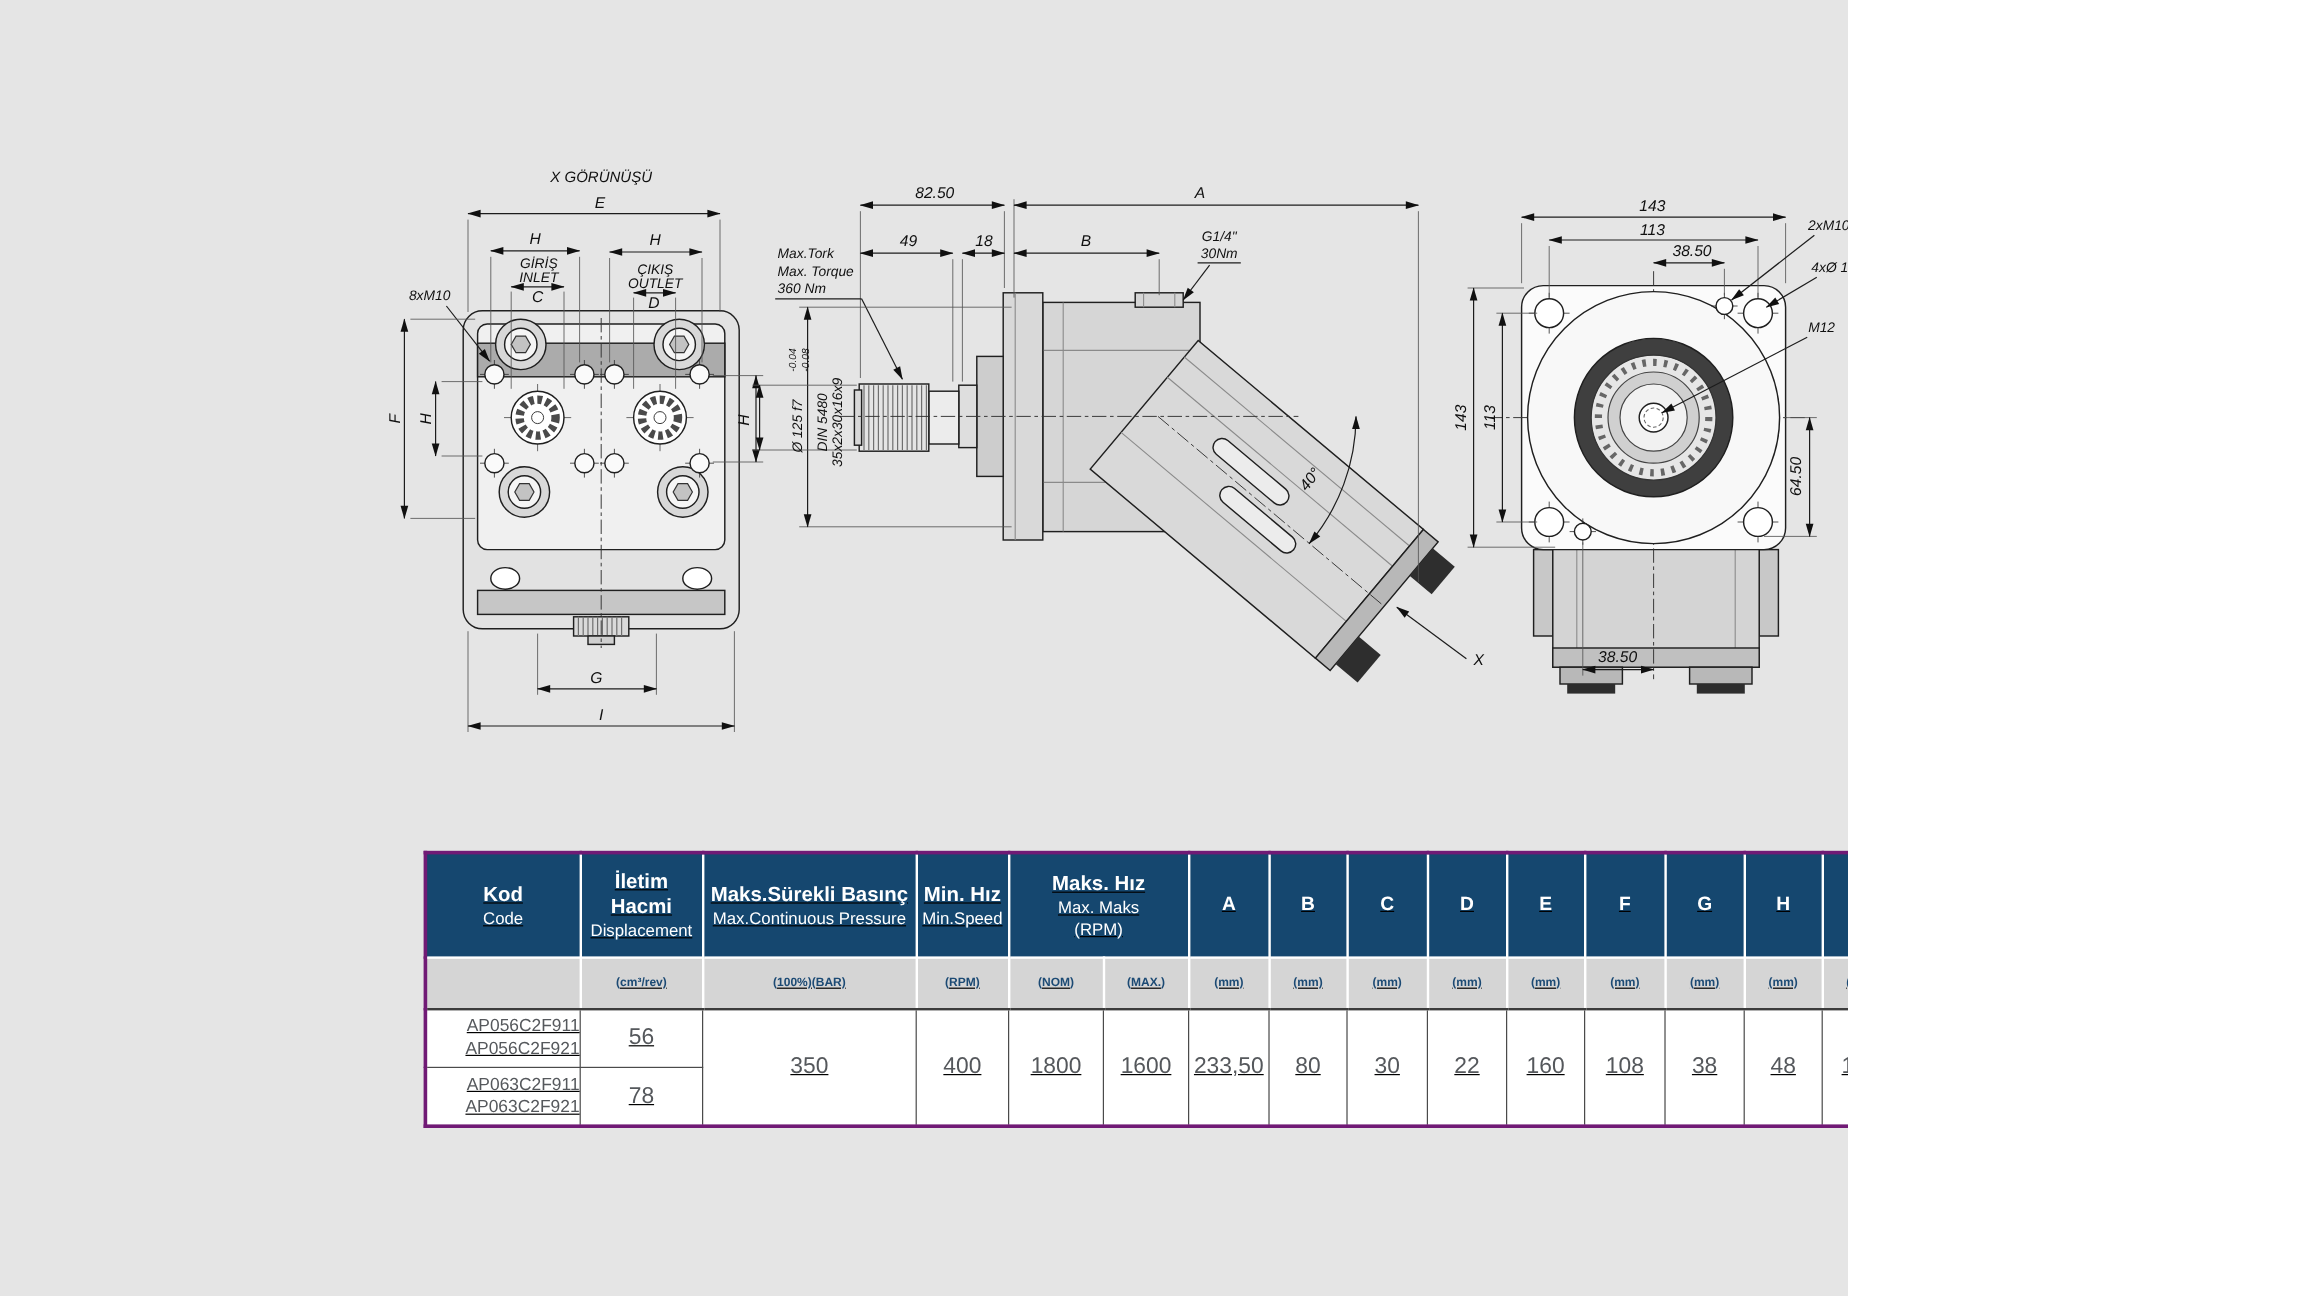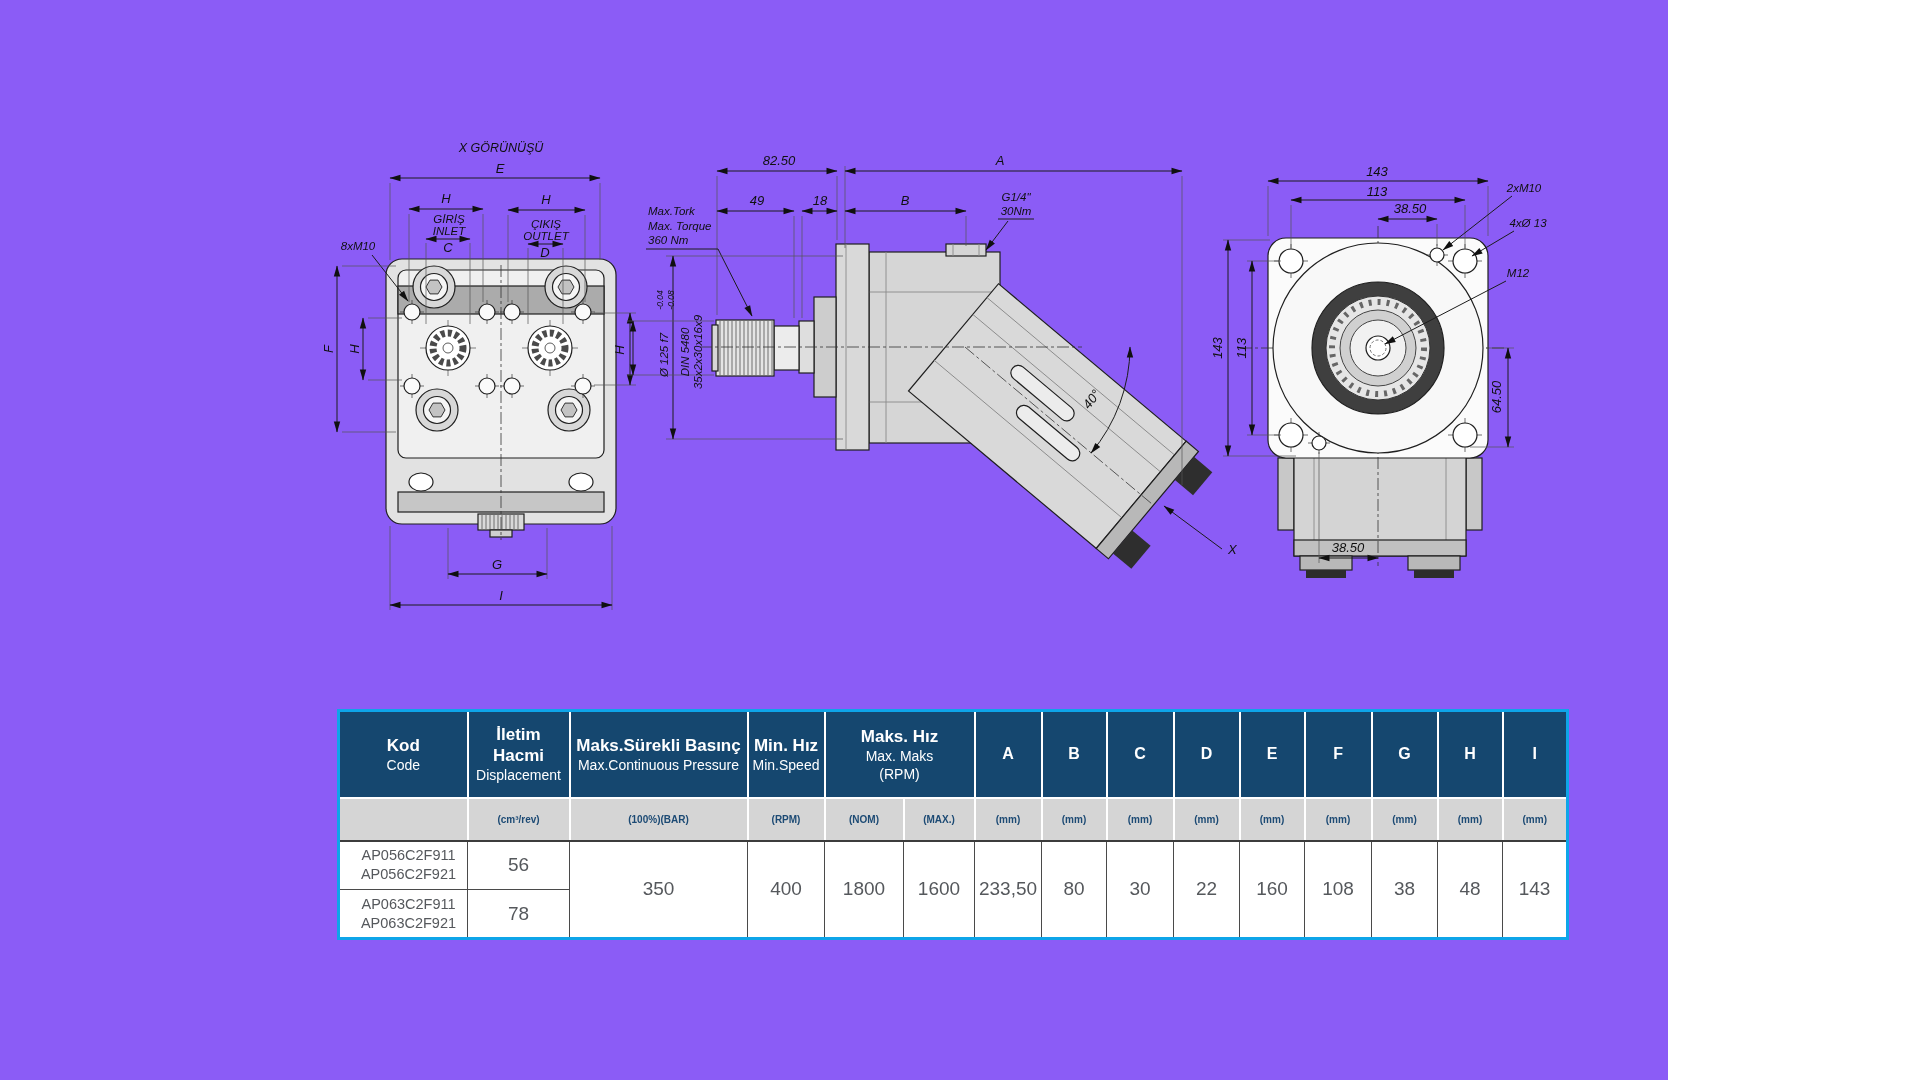--- a/index.html
+++ b/index.html
@@ -1,44 +1,44 @@
 <!DOCTYPE html>
 <html><head>
 <meta charset="utf-8">
 <style>
   html,body{margin:0;padding:0;background:#ffffff;}
-  #stage{position:relative;width:1668px;height:1080px;background:#8b5cf6;overflow:hidden;
+  #stage{position:relative;width:1540px;height:1080px;background:#e5e5e5;overflow:hidden;
          font-family:"Liberation Sans","DejaVu Sans",sans-serif;}
   #drawing{position:absolute;left:0;top:0;}
 
   
   .ol   {stroke:#1f1f1f;stroke-width:1.2;}
   .thn  {stroke:#8a8a8a;stroke-width:0.9;fill:none;}
   .dim  {stroke:#1c1c1c;stroke-width:1;fill:none;}
   .ext  {stroke:#555;stroke-width:0.7;fill:none;}
   .cl   {stroke:#333;stroke-width:0.8;stroke-dasharray:12 3 3 3;fill:none;}
   .knl  {stroke:#6f6f6f;stroke-width:1;}
   text.dm   {font:italic 13px "Liberation Sans","DejaVu Sans",sans-serif;fill:#101010;}
   text.dm-s {font:italic 11.5px "Liberation Sans","DejaVu Sans",sans-serif;fill:#101010;}
   text.dm-xs{font:italic 8.5px "Liberation Sans","DejaVu Sans",sans-serif;fill:#101010;}
   text.tt   {font:italic 12.5px "Liberation Sans","DejaVu Sans",sans-serif;fill:#101010;}
 
   
-  #spec-table{position:absolute;left:337px;top:709px;width:1229px;border-collapse:collapse;
-              table-layout:fixed;border:3px solid #0ea5e9;}
+  #spec-table{position:absolute;left:353px;top:709px;width:1229px;border-collapse:collapse;
+              table-layout:fixed;border:3px solid #701a75;text-decoration:underline;}
   #spec-table th,#spec-table td{box-sizing:border-box;text-align:center;vertical-align:middle;padding:0;}
   #spec-table .hrow th{background:#15476f;color:#ffffff;border:2px solid #ffffff;height:87px;}
   #spec-table .hrow .h1{font-size:17px;font-weight:bold;line-height:21px;}
   #spec-table .hrow .h2{font-size:14px;font-weight:normal;line-height:18px;}
   #spec-table .hrow .hl{font-size:16px;font-weight:bold;}
   #spec-table .urow td{background:#d5d5d5;color:#1c4a74;font-weight:bold;font-size:10px;
                        border:2px solid #ffffff;border-bottom:2px solid #3c3c3c;height:43px;}
   #spec-table tbody td{background:#ffffff;color:#55585c;font-size:19px;
                        border:1px solid #4a4a4a;height:49px;}
-  #spec-table tbody td.code{ text-align:center;padding-left:10px;font-size:14.5px;line-height:19px;}
+  #spec-table tbody td.code{ text-align:right;padding-left:10px;font-size:14.5px;line-height:19px;}
 </style>
 </head>
 <body>
 
 <div id="stage">
 
 <svg id="drawing" width="1920" height="1080" viewBox="0 0 1920 1080">
   <defs>
     <marker id="ar" markerWidth="12" markerHeight="8" refX="11" refY="4" orient="auto-start-reverse" markerUnits="userSpaceOnUse">
       <path d="M0.5,0.8 L11.5,4 L0.5,7.2 Z" fill="#101010"></path>

